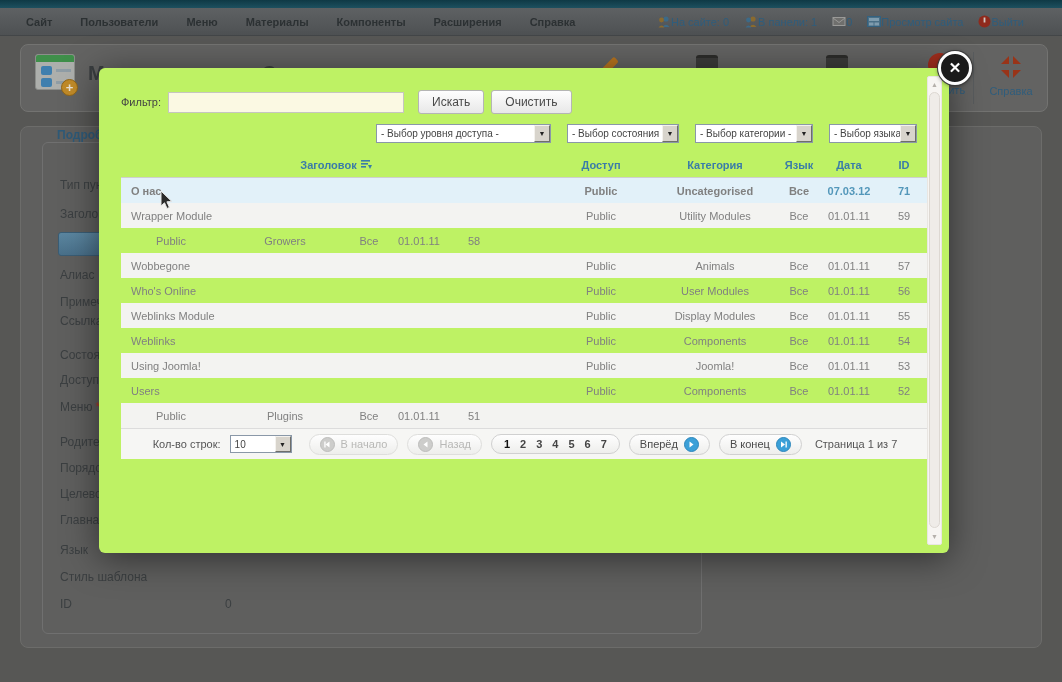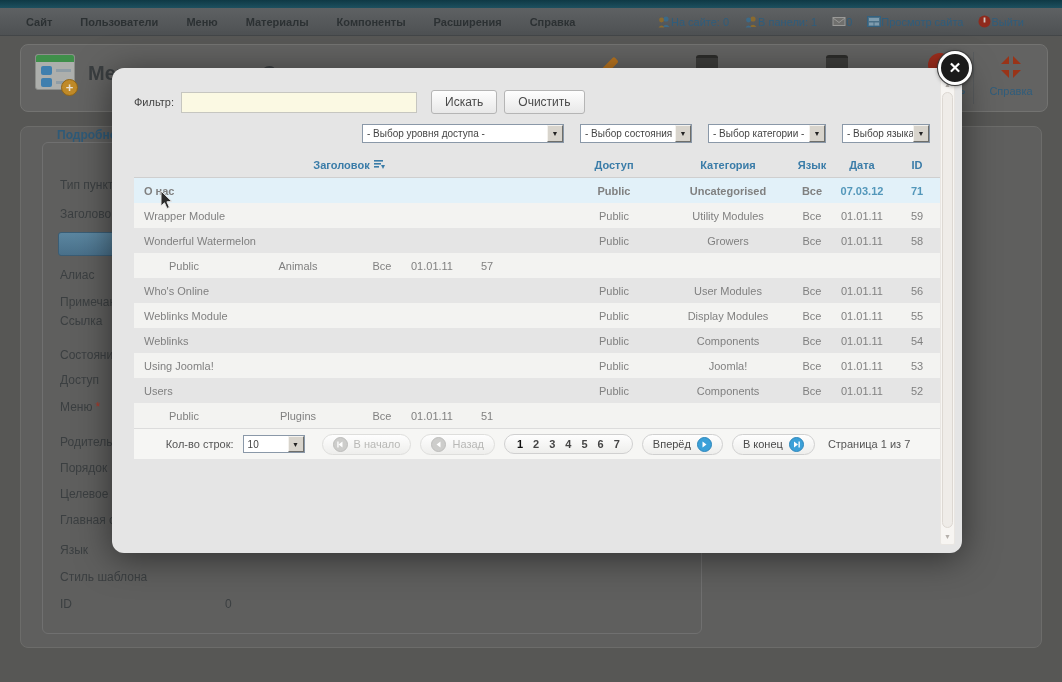--- a/index.html
+++ b/index.html
@@ -48,21 +48,21 @@
     border:1px solid #6c6c6a; border-radius:8px; }
   #fieldset { left:42px; top:142px; width:660px; height:492px; border:1px solid #707070; border-radius:6px; }
   #form-legend { left:52px; top:128px; font-size:12px; font-weight:bold; color:#2e5a78; background:#5f5f5e; padding:0 5px; }
   .flabel { position:absolute; left:60px; font-size:12px; color:#3b3f41; white-space:nowrap; }
   .req { color:#b03626; margin-left:3px; }
   #type-select-button { left:58px; top:232px; width:168px; height:24px; border-radius:3px;
     background:linear-gradient(#5b86a0,#49708a); border:1px solid #3a5d75; }
   #form-id-value { left:225px; top:597px; font-size:12px; color:#3b3f41; }
 
   
-  #modal { left:112px; top:68px; width:850px; height:485px; background:#e5e5e5; border-radius:12px;
+  #modal { left:99px; top:68px; width:850px; height:485px; background:#bef264; border-radius:6px;
     box-shadow:0 5px 35px rgba(0,0,0,0.5); z-index:50; }
   #close-button { left:938px; top:51px; width:34px; height:34px; border-radius:50%; background:#1b1b1b;
     border:3px solid #fdfdfd; box-shadow:0 0 0 1px #3a3a3a, 0 1px 4px rgba(0,0,0,.5); z-index:60;
     color:#fff; font-size:15px; font-weight:bold; display:flex; align-items:center; justify-content:center; cursor:pointer; }
 
   #filter-row { left:22px; top:22px; display:flex; align-items:center; gap:7px; }
   #filter-label { font-size:11px; color:#444; }
   #filter-input { width:236px; height:21px; background:var(--filter_input_bg,#fbf9e3);
     border:1px solid #c6c6c0; font-size:11px; padding:0 4px; color:#333; }
   .btn { border:1px solid #b5b5b5; border-radius:3px; background:linear-gradient(#fefefe,#e8e8e8);
@@ -248,21 +248,21 @@
 
 <div class="abs" id="modal">
   <div class="abs" id="filter-row">
     <span id="filter-label">Фильтр:</span>
     <input id="filter-input" value="" style="">
     <button class="btn" id="search-button">Искать</button>
     <button class="btn" id="clear-button">Очистить</button>
   </div>
 
   <div class="abs" id="filter-selects">
-      <div class="xselect" style="width: 202px; margin-left: 32px;">
+      <div class="xselect" style="width: 175px; margin-left: 32px;">
         <span class="val">- Выбор уровня доступа -</span>
         <span class="sarrow">▼</span>
       </div>
       <div class="xselect" style="width: 112px;">
         <span class="val">- Выбор состояния -</span>
         <span class="sarrow">▼</span>
       </div>
       <div class="xselect" style="width: 118px;">
         <span class="val">- Выбор категории -</span>
         <span class="sarrow">▼</span>
@@ -298,28 +298,28 @@
         </div>
         <div class="trow alt">
           <div class="c0">Wrapper Module</div>
           <div class="c1">Public</div>
           <div class="c2">Utility Modules</div>
           <div class="c3">Все</div>
           <div class="c4">01.01.11</div>
           <div class="c5">59</div>
         </div>
         <div class="trow">
-          <div class="c0">Wonderful Watermelon</div>
           <div class="c1">Public</div>
           <div class="c2">Growers</div>
           <div class="c3">Все</div>
           <div class="c4">01.01.11</div>
           <div class="c5">58</div>
         </div>
         <div class="trow alt">
+          <div class="c0">Wobbegone</div>
           <div class="c1">Public</div>
           <div class="c2">Animals</div>
           <div class="c3">Все</div>
           <div class="c4">01.01.11</div>
           <div class="c5">57</div>
         </div>
         <div class="trow">
           <div class="c0">Who's Online</div>
           <div class="c1">Public</div>
           <div class="c2">User Modules</div>

